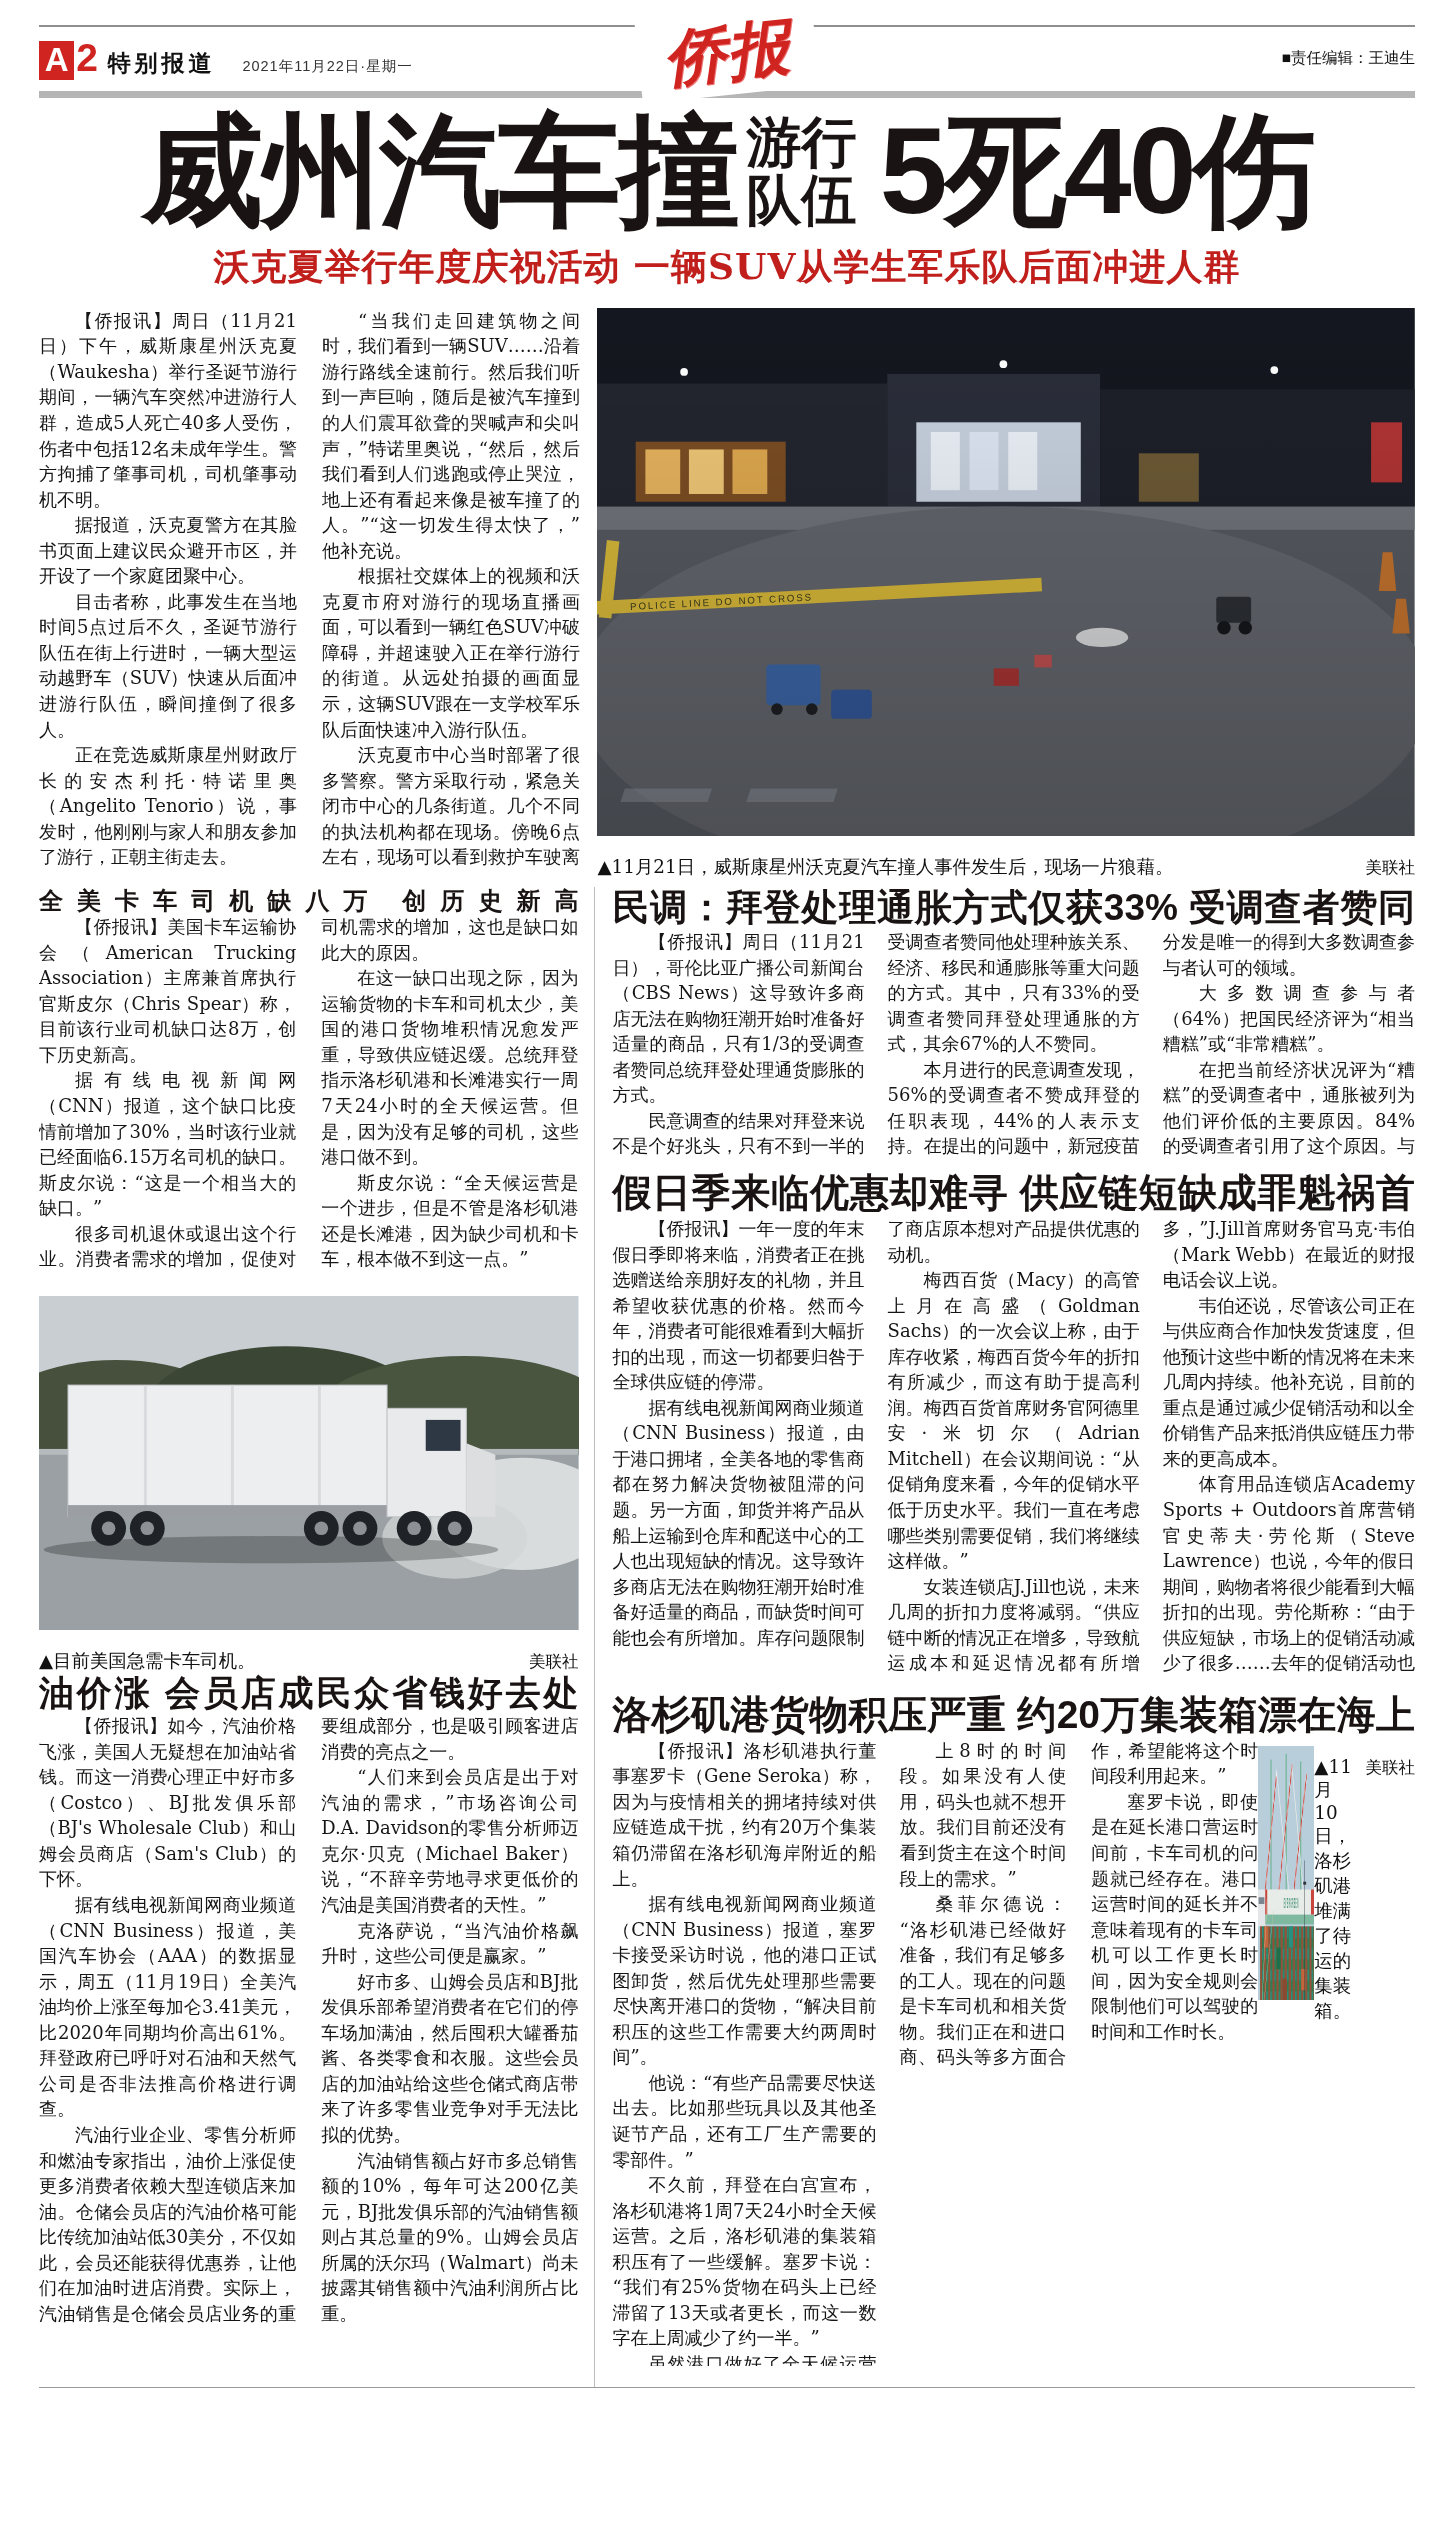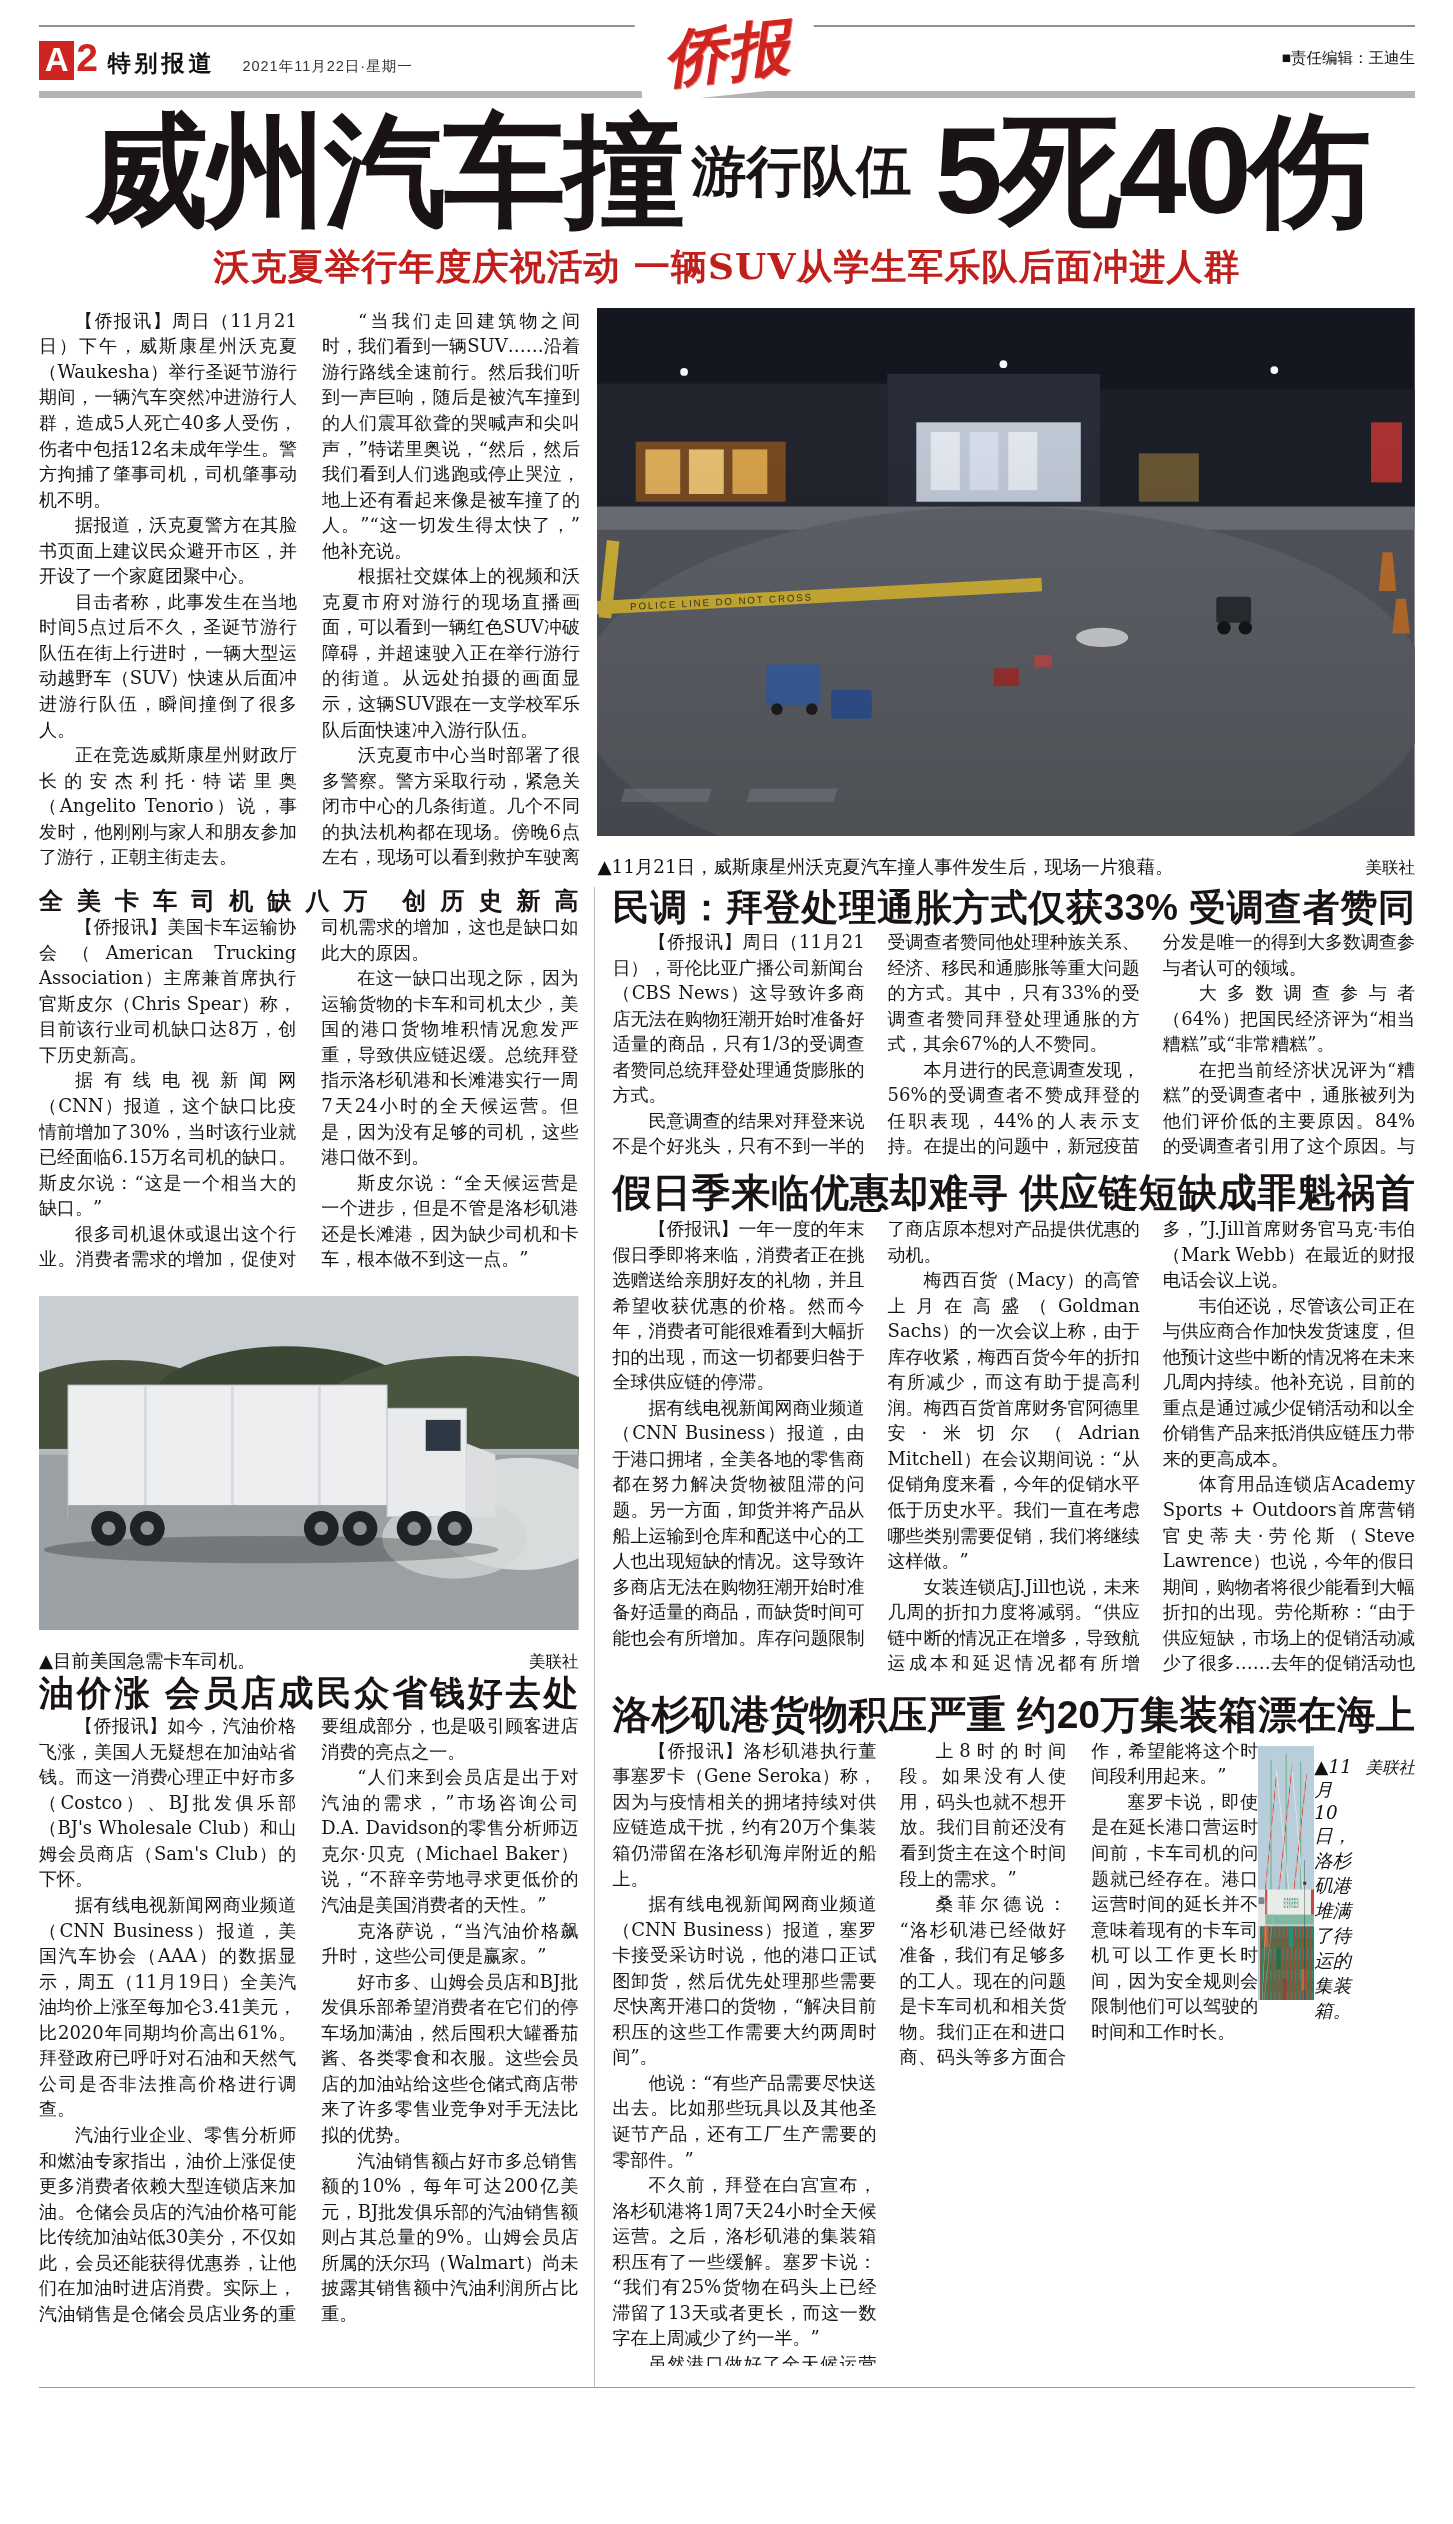--- a/index.html
+++ b/index.html
@@ -22,21 +22,21 @@
   .rule-thick{height:6.8px;background:#b5b5b5;}
   .paper-logo{position:absolute;left:50%;top:-13.6px;transform:translateX(-50%) rotate(-6deg);
               background:#fff;padding:0 25px;color:#cf2420;font-size:62px;font-weight:bold;
               font-style:italic;letter-spacing:1.9px;line-height:1.35;
               font-family:"DejaVu Serif",serif;text-shadow:1px 1px 0 #e77;}
 
   
   .main-headline{margin:9.7px 0 0;display:flex;align-items:center;justify-content:center;
                  font-family:"Liberation Sans",sans-serif;font-weight:900;color:#191413;
                  font-size:122px;letter-spacing:-2.9px;line-height:1.05;white-space:nowrap;}
-  .stack{display:inline-flex;flex-direction:row;font-size:55px;letter-spacing:0;
+  .stack{display:inline-flex;flex-direction:column;font-size:55px;letter-spacing:0;
          line-height:1.06;margin:0 9.7px;}
   .headline-tail{margin-left:13.6px;}
   .subhead{margin:7.8px 0 0;text-align:center;font-size:36px;font-weight:bold;color:#c01f1c;
            letter-spacing:1px;font-family:"DejaVu Serif",serif;}
 
   
   .story-text{font-size:18px;line-height:1.42;text-align:justify;overflow:hidden;}
   .story-text p{margin:0;text-indent:2em;}
   .cols2{column-count:2;column-gap:25px;}
   .cols3{column-count:3;column-gap:23px;}
@@ -67,21 +67,21 @@
 
   .poll-hl{font-size:37px;margin:1.9px 0 11.6px;}
   .poll-text{height:242px;}
   .holiday-hl{font-size:39px;margin:15.5px 0 11.6px;}
   .holiday-text{height:477px;}
   .port-hl{font-size:39px;margin:15.5px 0 11.6px;}
   .port-section{display:flex;gap:23px;}
   .port-col1{width:264px;height:628px;}
   .port-right{flex:1;display:flex;flex-direction:row;}
   .port-rest{height:341px;}
-  .caption.italic{font-style:italic;}
+  .caption.italic{}
 
   svg{display:block;}
 </style>
 </head>
 <body>
 
 <div class="page">
   <div class="inner">
 
     <div class="masthead">

